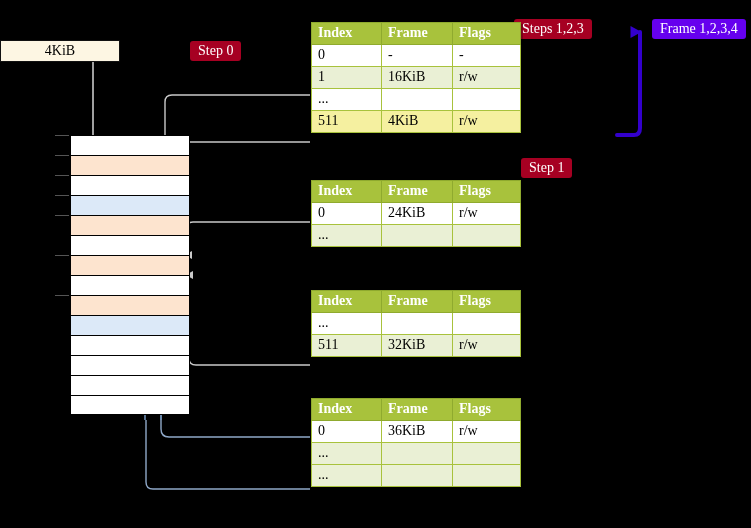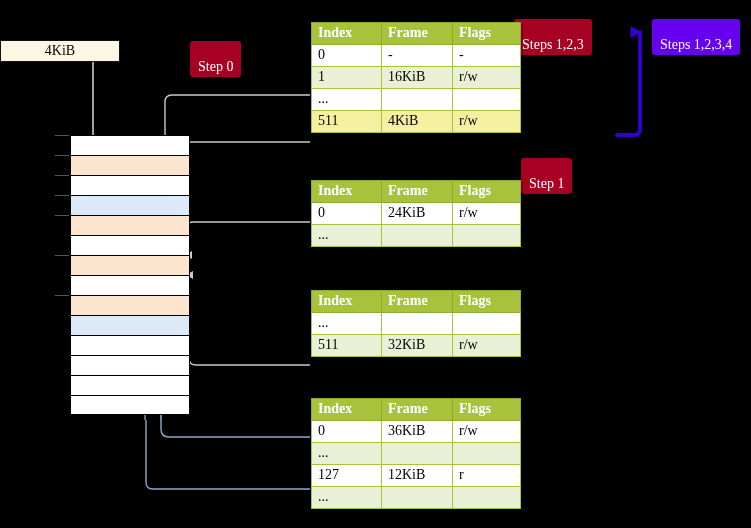--- a/index.html
+++ b/index.html
@@ -21,21 +21,21 @@
     display:flex;align-items:center;justify-content:center;
     font-size:14px;
     box-sizing:border-box;
   }
 
   
   .badge{
     position:absolute;
     color:#fff;
     font-size:14px;
-    padding:18px 8px 3px 8px;
+    padding:2px 8px 3px 8px;
     border-radius:3px;
     line-height:1.1;
     white-space:nowrap;
     box-sizing:border-box;
   }
   .badge-red{background:#a60022;}
   .badge-blue{background:#6600ee;}
 
   
   #memcol{position:absolute;left:70px;top:135px;width:120px;height:280px;}
@@ -155,21 +155,21 @@
   </svg>
 
   <div class="kib-box" style="left:0px;top:40px;width:120px;height:22px;">
     <span>4KiB</span>
   </div>
 
   <div class="badge badge-red" style="left:190px;top:41px;font-family:Liberation Serif, serif;">Step 0</div>
 
   <div class="badge badge-red" style="left:514px;top:19px;">Steps 1,2,3</div>
 
-  <div class="badge badge-blue" style="left:652px;top:19px;">Steps 1,2,3,4</div>
+  <div class="badge badge-blue" style="left:652px;top:19px;">Frame 1,2,3,4</div>
 
   <div class="badge badge-red" style="left:521px;top:158px;">Step 1</div>
 
   <div id="memcol">
       <div class="memrow " style="top: 0px;"></div>
       <div class="memrow orange" style="top: 20px;"></div>
       <div class="memrow " style="top: 40px;"></div>
       <div class="memrow blue" style="top: 60px;"></div>
       <div class="memrow orange" style="top: 80px;"></div>
       <div class="memrow " style="top: 100px;"></div>
@@ -278,25 +278,20 @@
       <tr>
         <td class="c-index">0</td>
         <td class="c-frame">36KiB</td>
         <td class="c-flags">r/w</td>
       </tr>
       <tr class="alt">
         <td class="c-index">...</td>
         <td class="c-frame"></td>
         <td class="c-flags"></td>
       </tr>
-      <tr>
-        <td class="c-index">127</td>
-        <td class="c-frame">12KiB</td>
-        <td class="c-flags">r</td>
-      </tr>
       <tr class="alt">
         <td class="c-index">...</td>
         <td class="c-frame"></td>
         <td class="c-flags"></td>
       </tr>
     </tbody>
   </table>
 
 </div>
 

